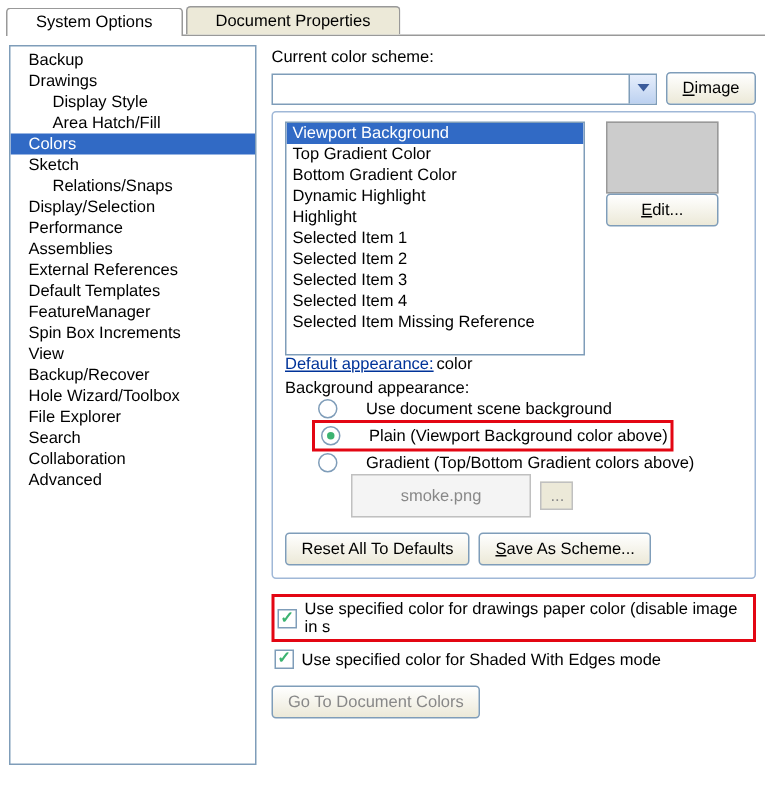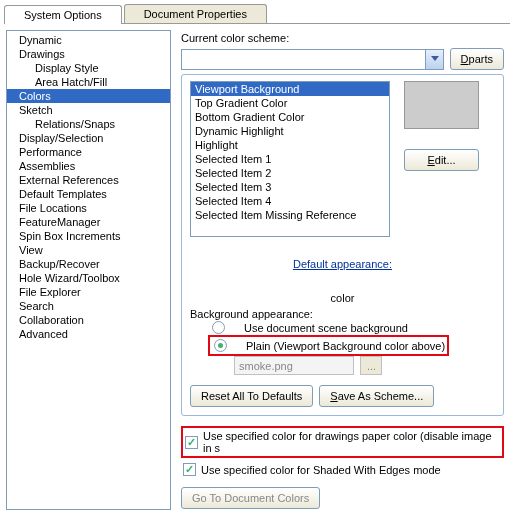--- a/index.html
+++ b/index.html
@@ -25,108 +25,111 @@
   .listbox { width: 200px; height: 156px; border: 1px solid #7f9db9; overflow-y: scroll; background: #fff; }
   .listitem { padding: 1px 4px; white-space: nowrap; cursor: default; }
   .listitem.sel { background: #316ac5; color: #fff; }
   .swatch { width: 75px; height: 48px; border: 1px solid #999; background: #ccc; }
   .link { color: #003399; text-decoration: underline; cursor: default; }
   .radio-row { display: flex; align-items: center; gap: 19px; padding: 1px 0 1px 22px; }
   .radio, .check { width: 13px; height: 13px; border: 1px solid #7f9db9; background: #fff; display: inline-flex; align-items: center; justify-content: center; flex-shrink: 0; }
   .radio { border-radius: 50%; }
   .radio.checked::after { content: ""; width: 5px; height: 5px; background: #3cb371; border-radius: 50%; }
   .check.checked::after { content: "✓"; color: #3cb371; font-size: 11px; line-height: 1; font-weight: bold; }
-  .tiny-input { height: 19px; border: 1px solid #c0c0c0; background: #f4f4f4; color: #888; padding: 0 4px; width: 120px; margin-left: 22px; }
+  .tiny-input { height: 29px; border: 1px solid #c0c0c0; background: #f4f4f4; color: #888; padding: 0 4px; width: 120px; margin-left: 22px; text-align: center; }
   .browse { width: 22px; height: 19px; border: 1px solid #c0c0c0; background: #ece9d8; color: #888; }
   .outlined-red { border: 2px solid #e30613; padding: 1px 2px; display: inline-flex; align-items: center; gap: 4px; }
   .check-row { display: flex; align-items: center; gap: 5px; padding: 1px 0; }
   .hr-space { height: 2px; }
 </style>
 </head>
 <body>
 
 <div class="tabs">
   <div class="tab active">System Options</div>
   <div class="tab">Document Properties</div>
 </div>
 
 <div class="content">
 
   <div class="tree">
-    <div class="tree-item">Dynamic</div>
+    <div class="tree-item">Backup</div>
     <div class="tree-item">Drawings</div>
     <div class="tree-item indent1">Display Style</div>
     <div class="tree-item indent1">Area Hatch/Fill</div>
     <div class="tree-item selected">Colors</div>
     <div class="tree-item">Sketch</div>
     <div class="tree-item indent1">Relations/Snaps</div>
     <div class="tree-item">Display/Selection</div>
     <div class="tree-item">Performance</div>
     <div class="tree-item">Assemblies</div>
     <div class="tree-item">External References</div>
     <div class="tree-item">Default Templates</div>
-    <div class="tree-item">File Locations</div>
     <div class="tree-item">FeatureManager</div>
     <div class="tree-item">Spin Box Increments</div>
     <div class="tree-item">View</div>
     <div class="tree-item">Backup/Recover</div>
     <div class="tree-item">Hole Wizard/Toolbox</div>
     <div class="tree-item">File Explorer</div>
     <div class="tree-item">Search</div>
     <div class="tree-item">Collaboration</div>
     <div class="tree-item">Advanced</div>
   </div>
 
   <div class="right">
 
     <div class="label">Current color scheme:</div>
     <div class="row">
       <div class="combo">
           <span class="arrow"></span>
         </div>
-      <button class="btn"><u>D</u><span>parts</span></button>
+      <button class="btn"><u>D</u><span>image</span></button>
     </div>
 
     <fieldset>
       <div class="row" style="align-items:flex-start; gap:14px;">
         <div class="listbox">
           <div class="listitem sel">Viewport Background</div>
           <div class="listitem">Top Gradient Color</div>
           <div class="listitem">Bottom Gradient Color</div>
           <div class="listitem">Dynamic Highlight</div>
           <div class="listitem">Highlight</div>
           <div class="listitem">Selected Item 1</div>
           <div class="listitem">Selected Item 2</div>
           <div class="listitem">Selected Item 3</div>
           <div class="listitem">Selected Item 4</div>
           <div class="listitem">Selected Item Missing Reference</div>
 
         </div>
-        <div style="display:flex; flex-direction:column; gap:20px; align-items:flex-end;">
+        <div style="display:flex; flex-direction:column; gap:0; align-items:flex-end;">
           <div class="swatch"></div>
           <button class="btn" style="width:75px;"><u>E</u>dit...</button>
         </div>
       </div>
 
-      <div class="row" style="margin-top:21px; gap:22px;flex-direction:column;">
+      <div class="row" style="margin-top:0; gap:2px;">
         <span class="link">Default appearance:</span>
         <span>color</span>
       </div>
 
       <div class="label" style="margin-top:4px;">Background appearance:</div>
 
       <div class="radio-row">
         <span class="radio"></span>
         <span>Use document scene background</span>
       </div>
       <div class="outlined-red" style="margin-left:18px;">
         <div class="radio-row" style="padding-left:2px;">
           <span class="radio checked"></span>
           <span>Plain (Viewport Background color above)</span>
         </div>
+      </div>
+      <div class="radio-row">
+        <span class="radio"></span>
+        <span>Gradient (Top/Bottom Gradient colors above)</span>
       </div>
       <div class="row" style="padding-left:22px;">
         <input class="tiny-input" disabled="" value="smoke.png" style="">
         <button class="browse">...</button>
       </div>
 
       <div class="row" style="margin-top:10px; ">
         <button class="btn">Reset All To Defaults</button>
         <button class="btn"><u>S</u>ave As Scheme...</button>
       </div>

